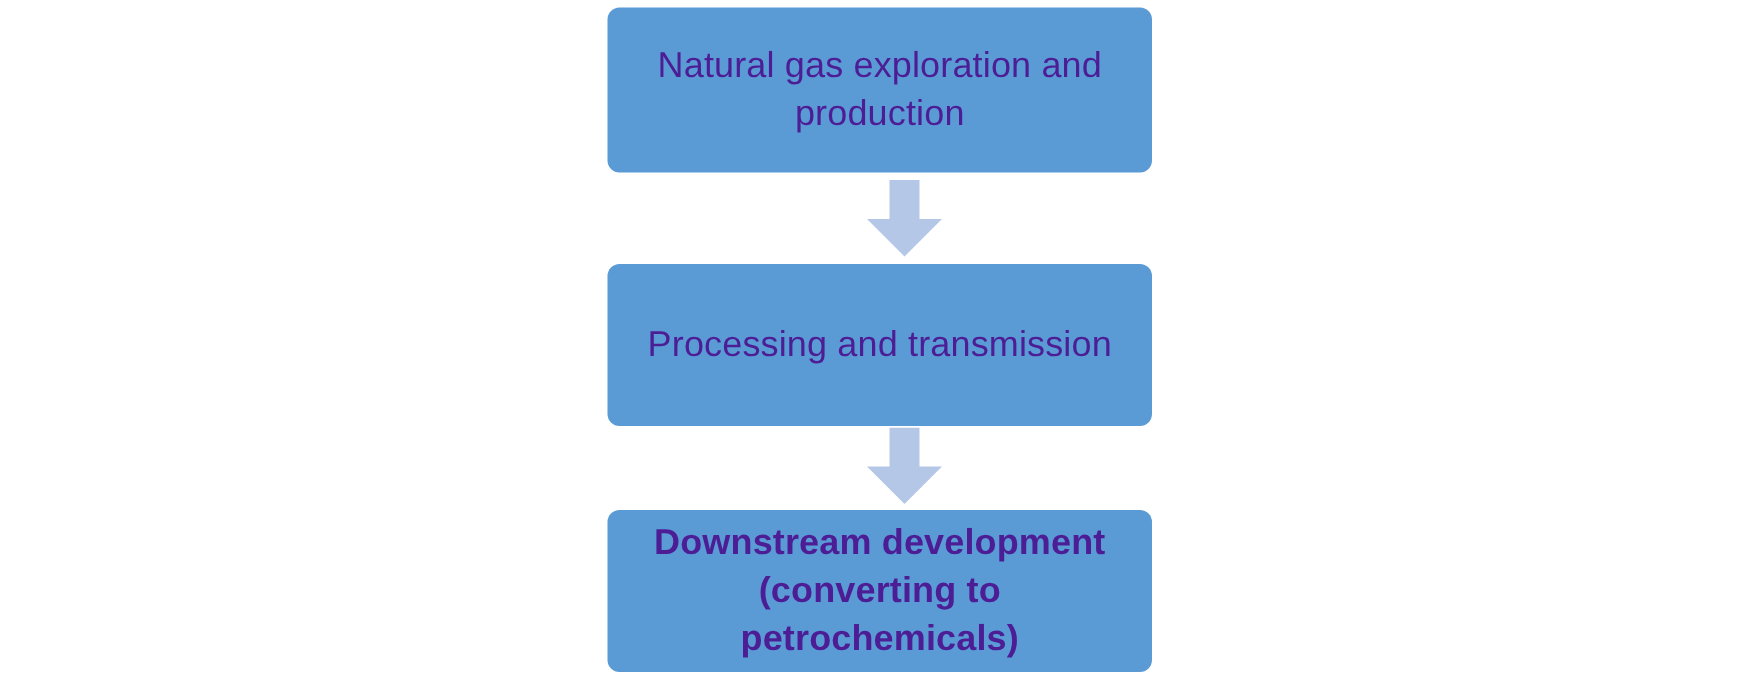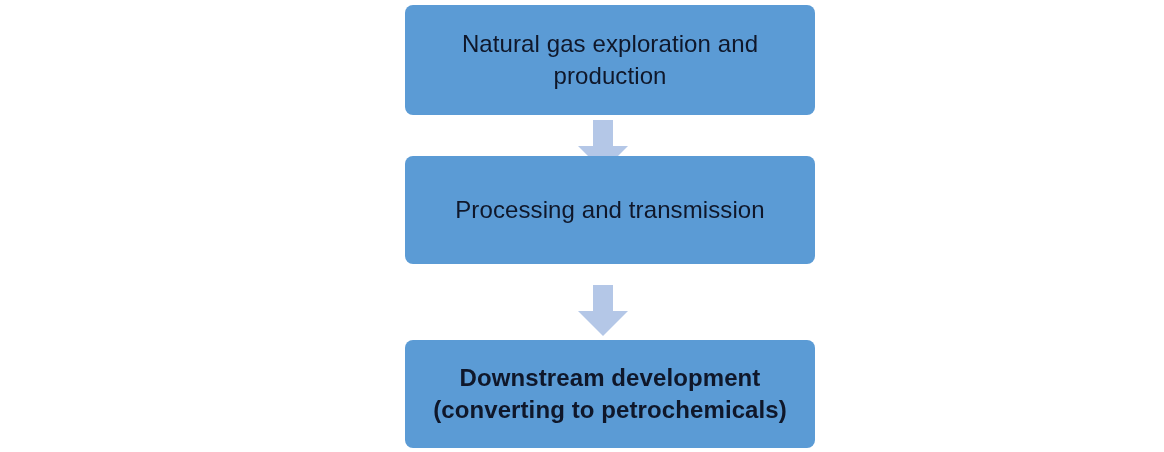--- a/index.html
+++ b/index.html
@@ -15,42 +15,42 @@
   }
   #flowchart {
     position: relative;
     width: 1164px;
     height: 452px;
     background: #ffffff;
   }
   .step-box {
     position: absolute;
     left: 405px;
-    width: 410px;
+    width: 363px;
     box-sizing: border-box;
     background: #5B9BD5;
     border-radius: 8px;
     display: flex;
     align-items: center;
     justify-content: center;
     text-align: center;
-    color: #0f172a;
+    color: #4c1d95;
     font-size: 24px;
     font-weight: 400;
     line-height: 1.32;
     letter-spacing: 0.1px;
     padding: 4px 14px;
   }
   .step-box .step-label {
     display: block;
     width: 100%;
     white-space: pre-line;
   }
   #step-1 { top: 5px;   height: 110px; }
-  #step-2 { top: 156px; height: 108px; }
+  #step-2 { top: 176px; height: 108px; }
   #step-3 { top: 340px; height: 108px; font-weight: bold; }
 
   .flow-arrow {
     position: absolute;
     left: 576px;
     width: 54px;
     height: 52px;
   }
   #arrow-1 { top: 120px; }
   #arrow-2 { top: 285px; }

